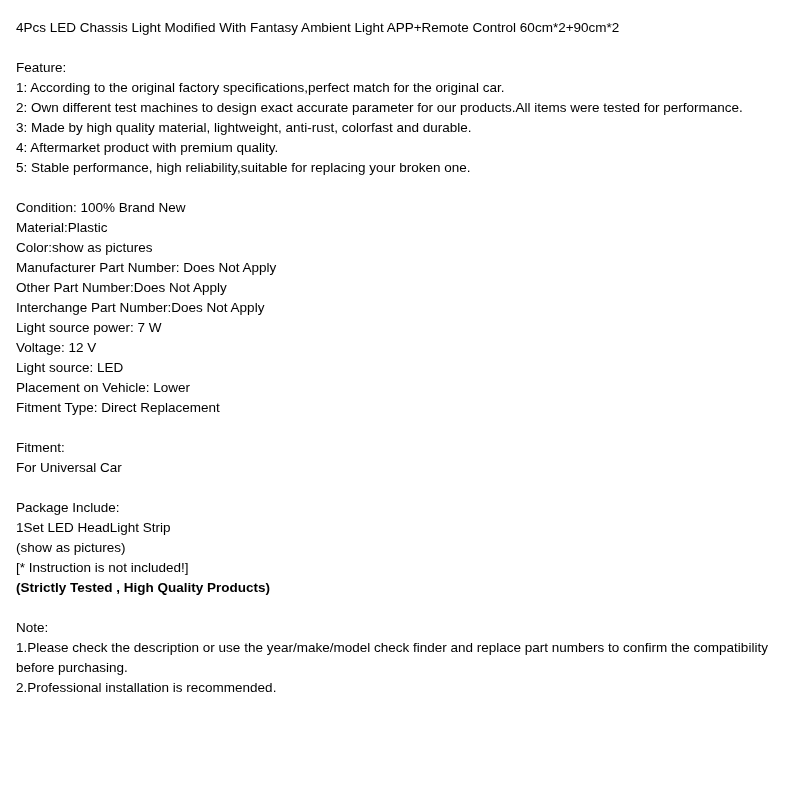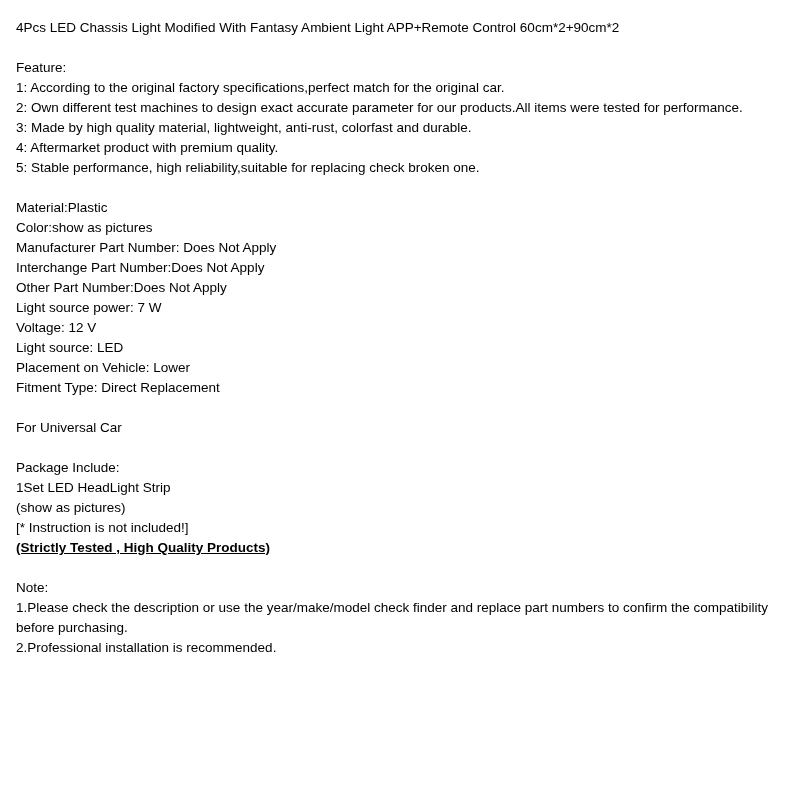--- a/index.html
+++ b/index.html
@@ -24,54 +24,55 @@
     font-size: 13.5px;
     line-height: 20px;
     white-space: pre-wrap;
     word-wrap: break-word;
   }
   .spacer {
     height: 20px;
   }
   .bold {
     font-weight: bold;
-    text-decoration: underline;
   }
 </style>
 </head>
 <body>
 
 <div class="page">
 
   <div class="line">4Pcs LED Chassis Light Modified With Fantasy Ambient Light APP+Remote Control 60cm*2+90cm*2</div>
 
   <div class="spacer"></div>
 
   <div class="line">Feature:</div>
   <div class="line">1: According to the original factory specifications,perfect match for the original car.</div>
   <div class="line">2: Own different test machines to design exact accurate parameter for our products.All items were tested for performance.</div>
   <div class="line">3: Made by high quality material, lightweight, anti-rust, colorfast and durable.</div>
   <div class="line">4: Aftermarket product with premium quality.</div>
-  <div class="line">5: Stable performance, high reliability,suitable for replacing check broken one.</div>
+  <div class="line">5: Stable performance, high reliability,suitable for replacing your broken one.</div>
 
   <div class="spacer"></div>
 
+  <div class="line">Condition: 100% Brand New</div>
   <div class="line">Material:Plastic</div>
   <div class="line">Color:show as pictures</div>
   <div class="line">Manufacturer Part Number: Does Not Apply</div>
+  <div class="line">Other Part Number:Does Not Apply</div>
   <div class="line">Interchange Part Number:Does Not Apply</div>
-  <div class="line">Other Part Number:Does Not Apply</div>
   <div class="line">Light source power: 7 W</div>
   <div class="line">Voltage: 12 V</div>
   <div class="line">Light source: LED</div>
   <div class="line">Placement on Vehicle: Lower</div>
   <div class="line">Fitment Type: Direct Replacement</div>
 
   <div class="spacer"></div>
 
+  <div class="line">Fitment:</div>
   <div class="line">For Universal Car</div>
 
   <div class="spacer"></div>
 
   <div class="line">Package Include:</div>
   <div class="line">1Set LED HeadLight Strip</div>
   <div class="line">(show as pictures)</div>
   <div class="line">[* Instruction is not included!]</div>
   <div class="line bold">(Strictly Tested , High Quality Products)</div>
 

